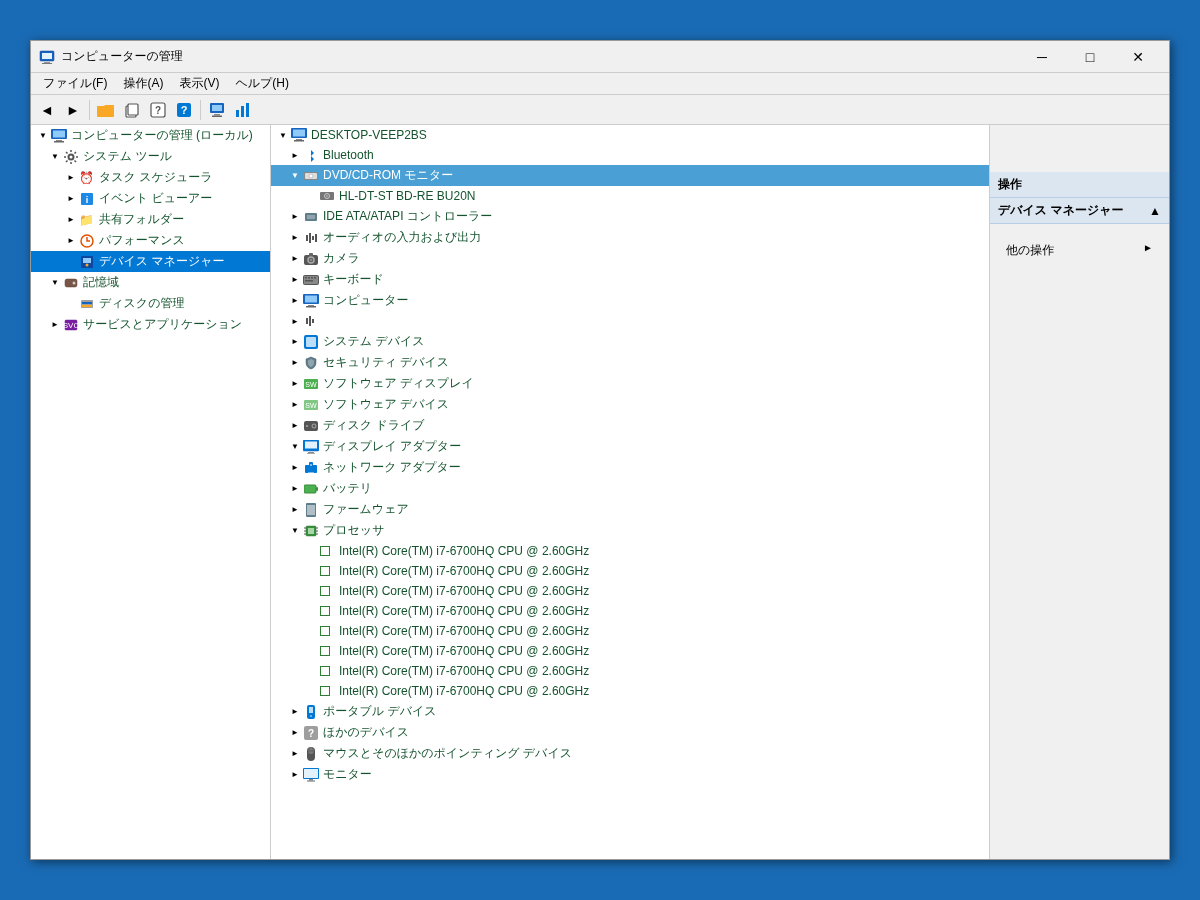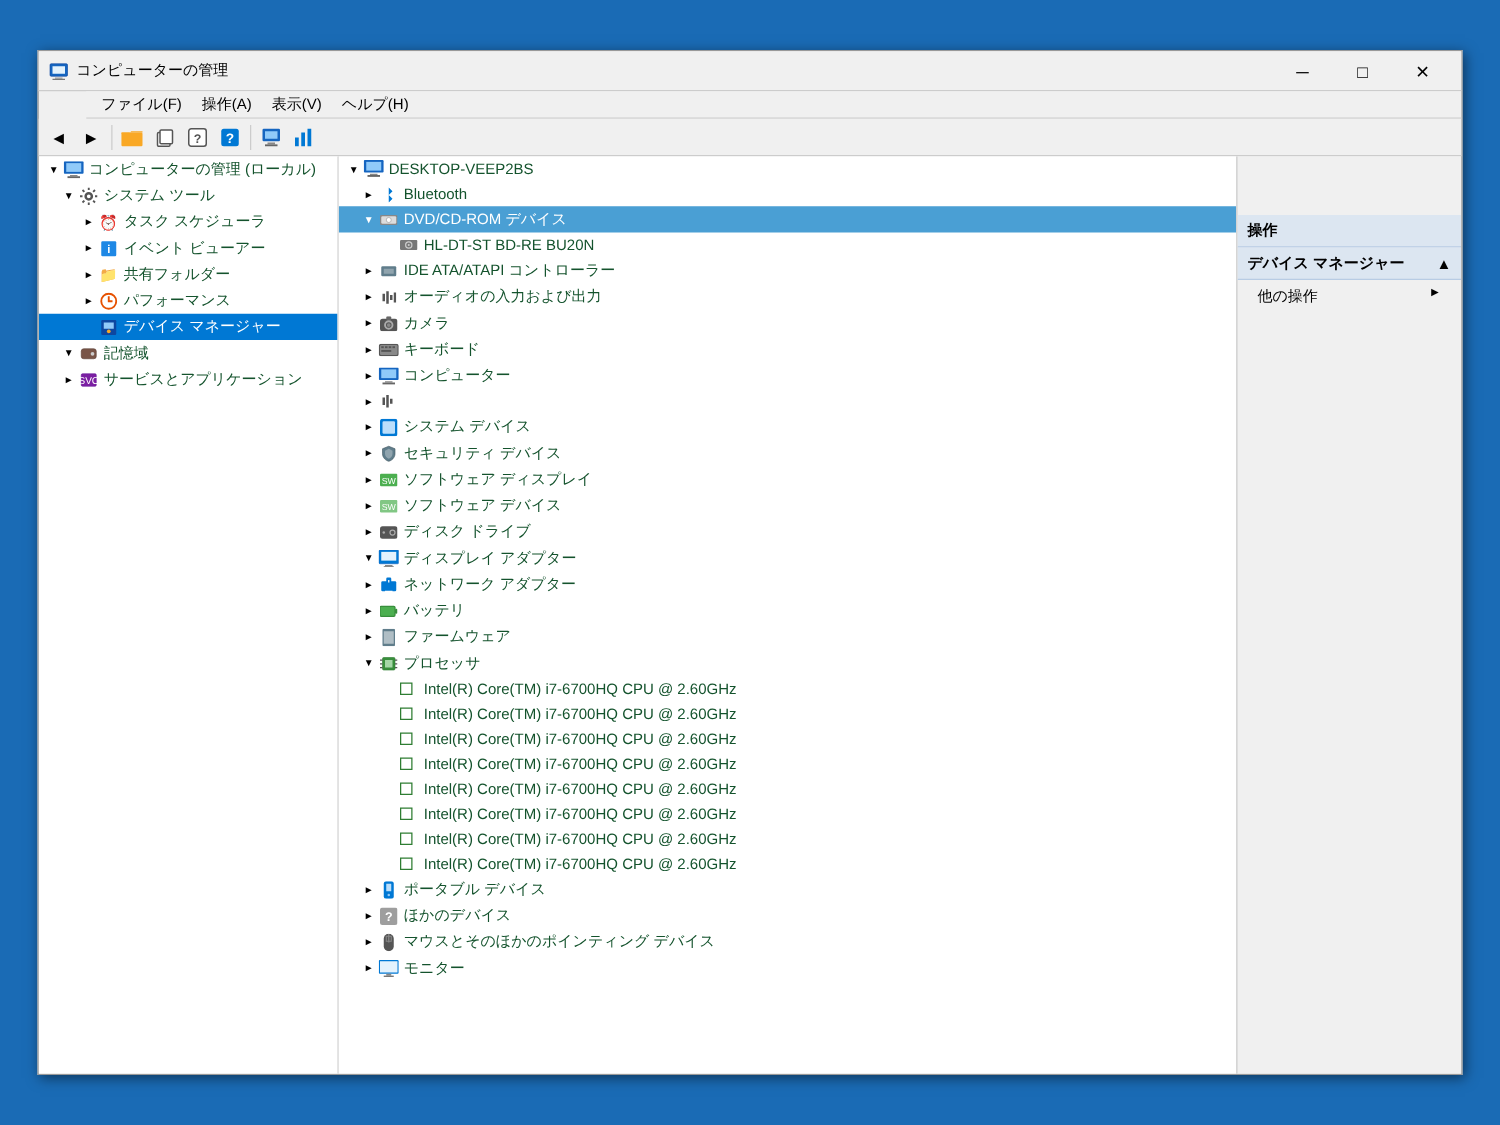--- a/index.html
+++ b/index.html
@@ -57,21 +57,20 @@
       align-items: center;
       justify-content: center;
     }
     .menu-bar {
       background: #f0f0f0;
       height: 22px;
       display: flex;
       align-items: center;
       padding: 0 4px;
       border-bottom: 1px solid #ccc;
-      margin-left: 38px;
     }
     .menu-item {
       padding: 2px 8px;
       cursor: pointer;
       font-size: 12px;
     }
     .toolbar {
       background: #f0f0f0;
       height: 30px;
       display: flex;
@@ -189,21 +188,21 @@
       background: #dce6f1;
       padding: 4px 8px;
       font-size: 12px;
       font-weight: bold;
       border-bottom: 1px solid #b8cce4;
       display: flex;
       align-items: center;
       justify-content: space-between;
     }
     .action-item {
-      padding: 5px 16px;
+      padding: 18px 16px;
       font-size: 12px;
       cursor: pointer;
       display: flex;
       align-items: flex-start;
       justify-content: space-between;
     }
     .chevron { font-size: 10px; }
     
     .cpu-square {
       width: 10px;
@@ -371,20 +370,31 @@
         <div class="expand-btn">▼</div>
         <div class="item-icon icon-storage">
           <svg width="14" height="14" viewBox="0 0 14 14">
               <rect x="1" y="3" width="12" height="8" rx="2" fill="#795548" stroke="#5d4037" stroke-width="0.5"></rect>
               <circle cx="10" cy="7" r="1.5" fill="#ccc"></circle>
             </svg>
         </div>
         <span class="item-text">記憶域</span>
       </div>
 
+      <div class="tree-item indent2">
+        <div class="expand-btn"> </div>
+        <div class="item-icon icon-disk">
+          <svg width="14" height="14" viewBox="0 0 14 14">
+              <rect x="1" y="3" width="12" height="8" rx="1" fill="#9e9e9e"></rect>
+              <rect x="2" y="5" width="10" height="2" fill="#1565c0"></rect>
+              <rect x="2" y="8" width="10" height="2" fill="#f9a825"></rect>
+            </svg>
+        </div>
+        <span class="item-text">ディスクの管理</span>
+      </div>
 
       <div class="tree-item indent1">
         <div class="expand-btn">►</div>
         <div class="item-icon icon-service">
           <svg width="14" height="14" viewBox="0 0 14 14">
               <rect x="1" y="2" width="12" height="10" rx="1" fill="#7b1fa2" stroke="#6a1b9a" stroke-width="0.5"></rect>
               <text x="7" y="10" text-anchor="middle" font-size="8" fill="white">SVC</text>
             </svg>
         </div>
         <span class="item-text">サービスとアプリケーション</span>
@@ -418,21 +428,21 @@
 
       <div class="tree-item indent1 dvd-selected">
         <div class="expand-btn">▼</div>
         <div class="item-icon">
           <svg width="14" height="14" viewBox="0 0 14 14">
               <rect x="0" y="3" width="14" height="8" rx="1" fill="#888"></rect>
               <rect x="1" y="4" width="12" height="6" rx="1" fill="#ddd"></rect>
               <circle cx="7" cy="7" r="2" fill="white" stroke="#999" stroke-width="0.5"></circle>
             </svg>
         </div>
-        <span class="item-text">DVD/CD-ROM デバイス</span>
+        <span class="item-text">DVD/CD-ROM モニター</span>
       </div>
 
       <div class="tree-item indent2">
         <div class="expand-btn"> </div>
         <div class="item-icon">
           <svg width="14" height="14" viewBox="0 0 14 14">
               <rect x="0" y="3" width="14" height="8" rx="1" fill="#777"></rect>
               <circle cx="7" cy="7" r="2.5" fill="none" stroke="#ccc" stroke-width="1"></circle>
               <circle cx="7" cy="7" r="0.8" fill="#ccc"></circle>
             </svg>

